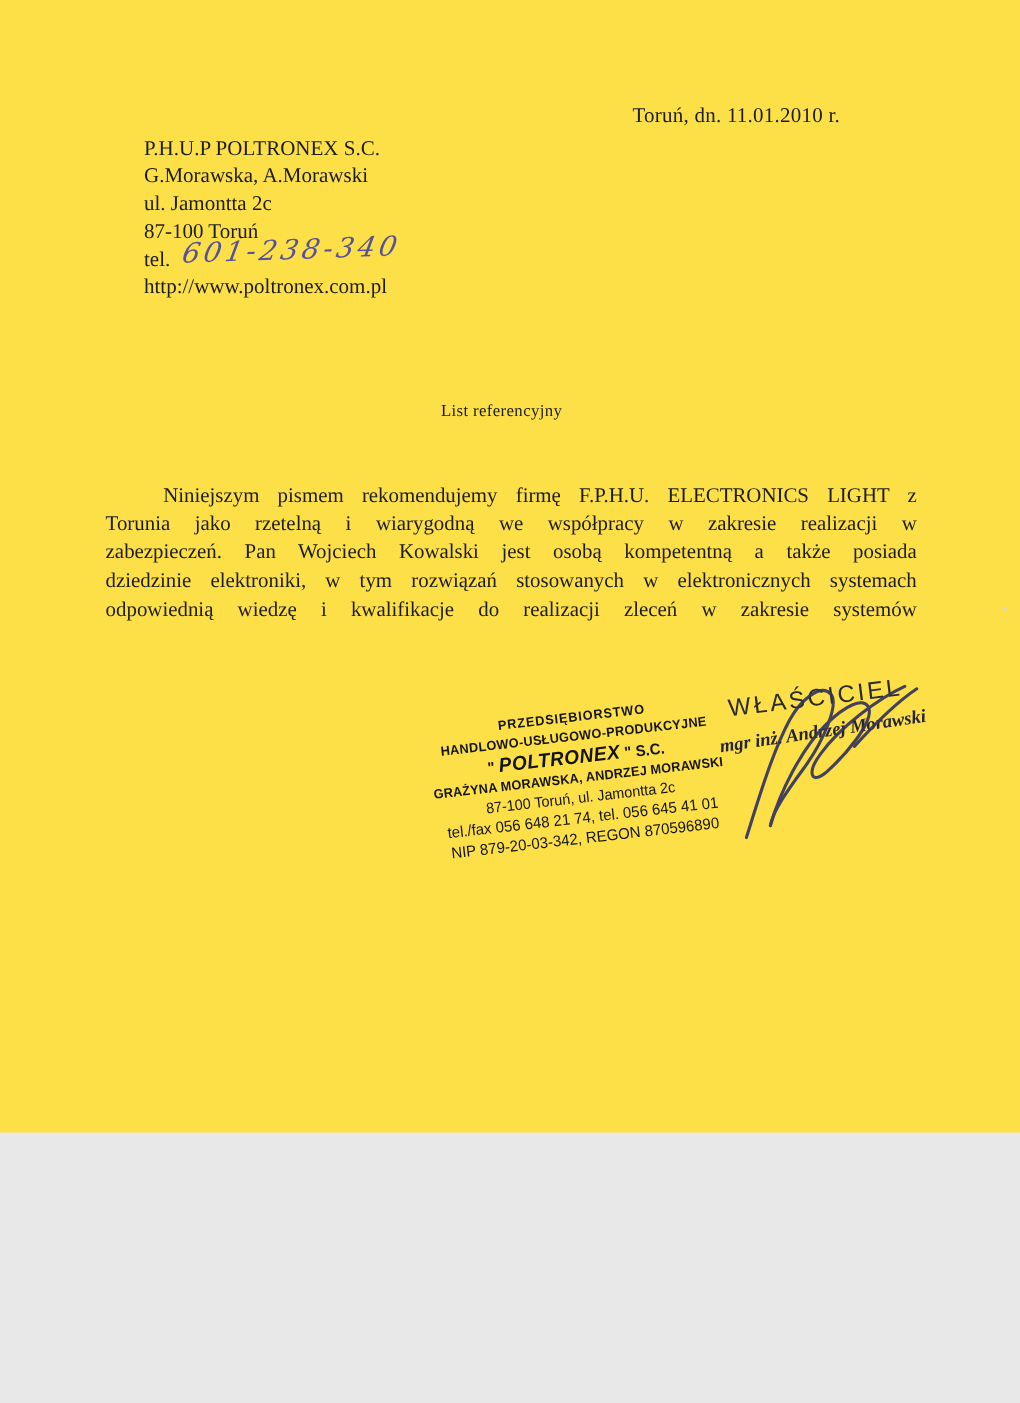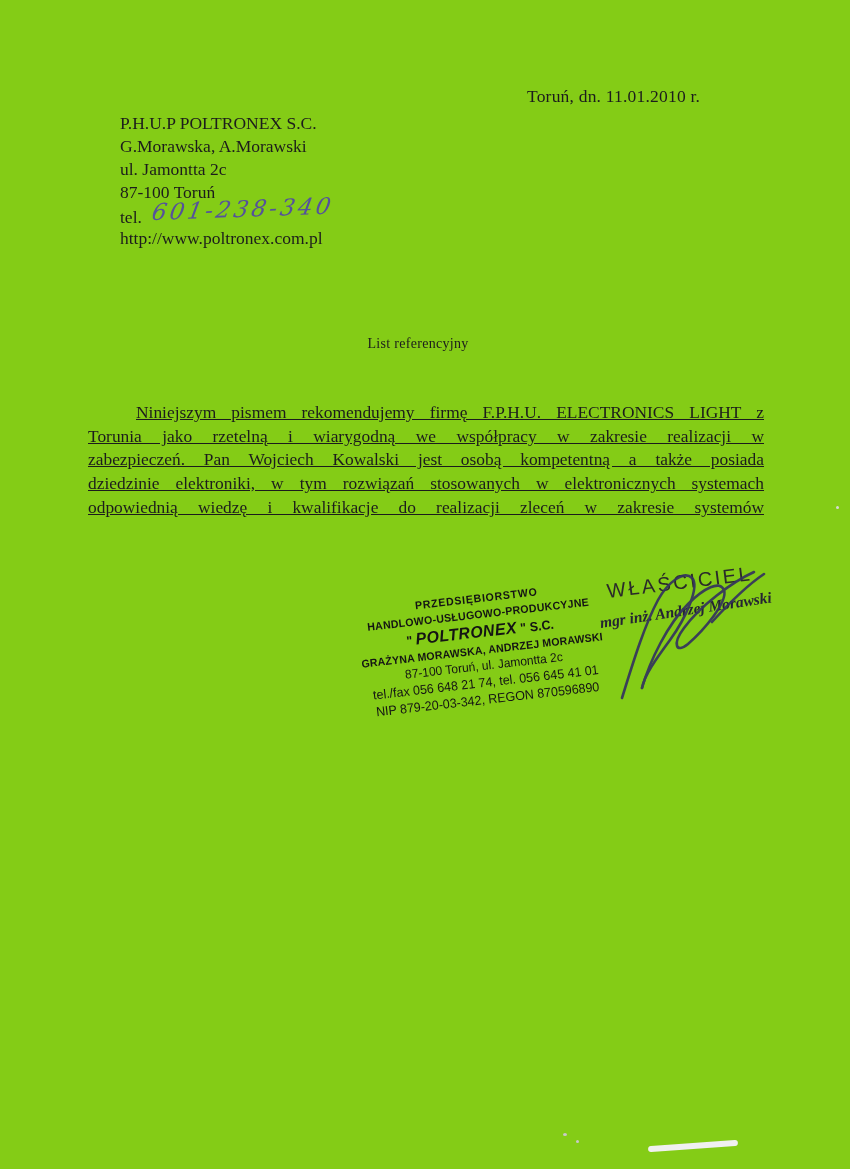--- a/index.html
+++ b/index.html
@@ -3,23 +3,23 @@
 <meta charset="utf-8">
 <style>
   html, body {
     margin: 0;
     padding: 0;
     background: #e8e8e8;
   }
   .page {
     position: relative;
     width: 850px;
-    height: 1169px;
+    height: 944px;
     margin: 0 auto;
-    background: #84cc16;
+    background: #fde047;
     overflow: hidden;
     font-family: "Liberation Serif", serif;
     color: #1c1c1c;
   }
 
   
   .date-line {
     position: absolute;
     left: 527px;
     top: 86px;
@@ -71,21 +71,20 @@
     left: 88px;
     top: 401px;
     width: 676px;
     font-size: 17.4px;
     line-height: 23.7px;
   }
   .body-line {
     text-align: justify;
     text-align-last: justify;
     white-space: nowrap;
-    text-decoration: underline;
   }
   .body-line.first { text-indent: 48px; }
   .body-line.last  { text-align-last: left; white-space: normal; }
 
   
   .company-stamp {
     position: absolute;
     left: 332px;
     top: 590px;
     width: 300px;

